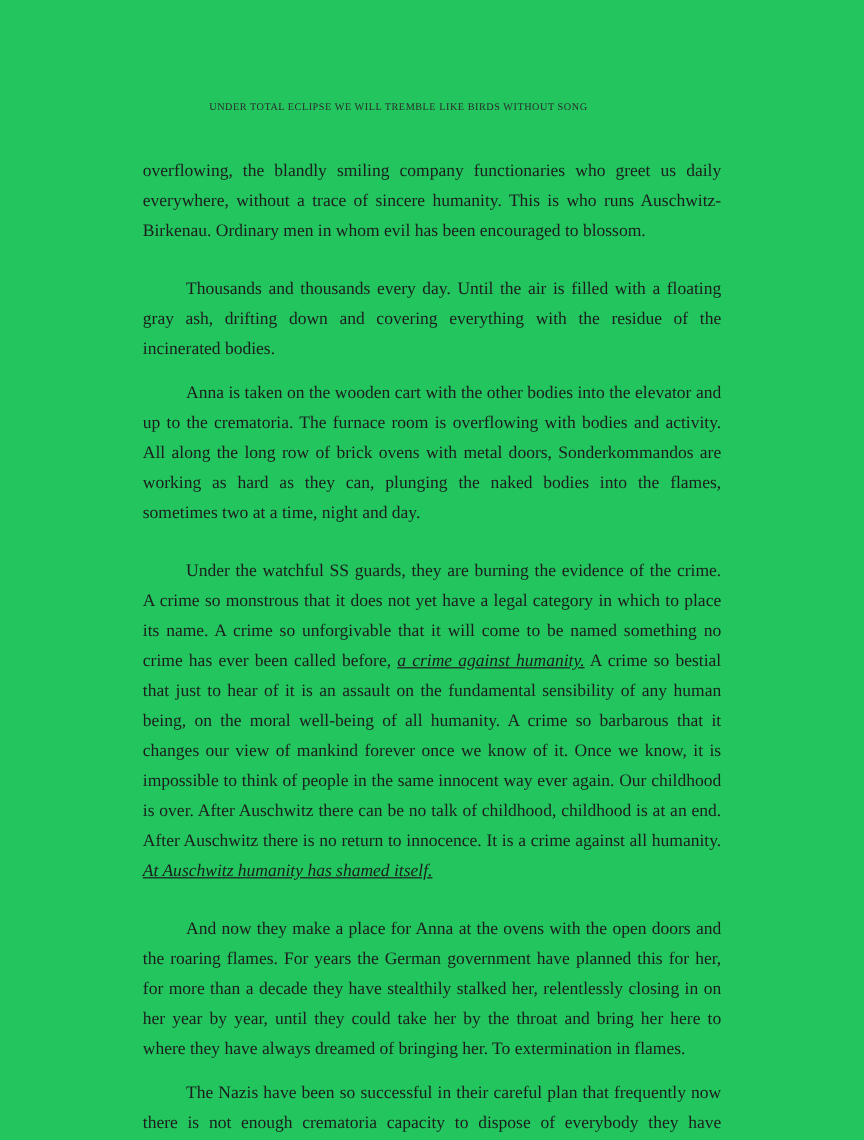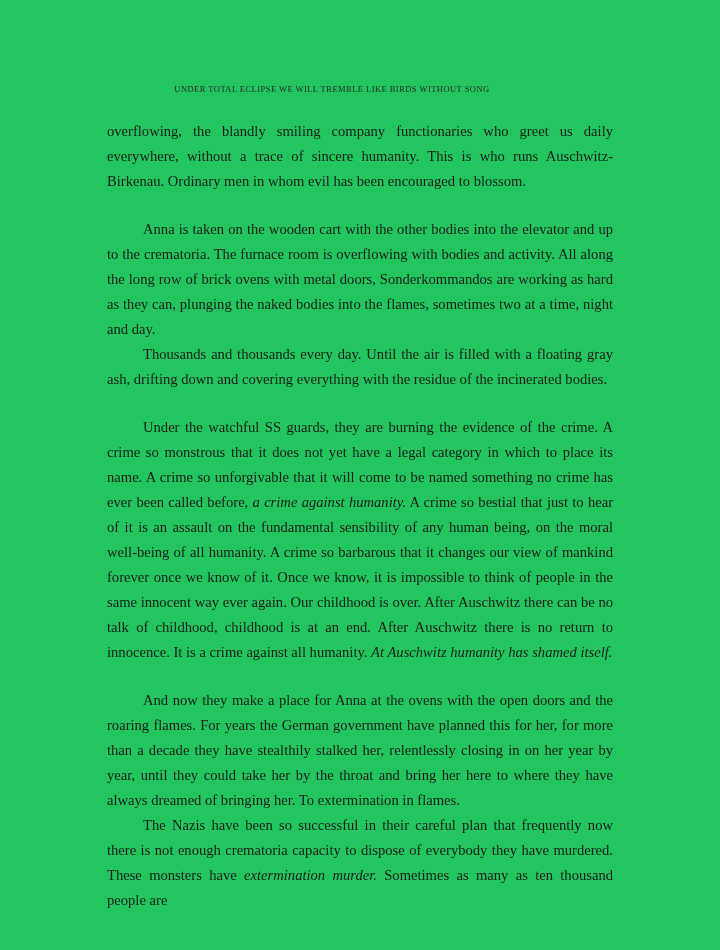--- a/index.html
+++ b/index.html
@@ -39,44 +39,45 @@
     line-height: 25px;
     text-align: justify;
     color: #1d1d1d;
     -webkit-hyphens: none;
     hyphens: none;
   }
   .text-section + .text-section {
     margin-top: 23px;
   }
   .para {
-    margin: 0;
+    margin: 12px;
     text-indent: 0;
   }
   .para.indent {
     text-indent: 36px;
   }
   .para em {
     font-style: italic;
+    text-decoration: underline;
   }
 </style>
 </head>
 <body>
 
 <div class="page">
   <header class="running-header">
     <span>UNDER TOTAL ECLIPSE WE WILL TREMBLE LIKE BIRDS WITHOUT SONG</span>
   </header>
   <main class="body-text" id="body-root" style="color: rgb(29, 29, 29);">
       <section class="text-section">
         <p class="para"><span>overflowing, the blandly smiling company functionaries who greet us daily everywhere, without a trace of sincere humanity. This is who runs Auschwitz-Birkenau. Ordinary men in whom evil has been encouraged to blossom.</span></p>
       </section>
       <section class="text-section">
+        <p class="para indent"><span>Thousands and thousands every day. Until the air is filled with a floating gray ash, drifting down and covering everything with the residue of the incinerated bodies.</span></p>
         <p class="para indent"><span>Anna is taken on the wooden cart with the other bodies into the elevator and up to the crematoria. The furnace room is overflowing with bodies and activity. All along the long row of brick ovens with metal doors, Sonderkommandos are working as hard as they can, plunging the naked bodies into the flames, sometimes two at a time, night and day.</span></p>
-        <p class="para indent"><span>Thousands and thousands every day. Until the air is filled with a floating gray ash, drifting down and covering everything with the residue of the incinerated bodies.</span></p>
       </section>
       <section class="text-section">
         <p class="para indent"><span>Under the watchful SS guards, they are burning the evidence of the crime. A crime so monstrous that it does not yet have a legal category in which to place its name. A crime so unforgivable that it will come to be named something no crime has ever been called before, </span><em>a crime against humanity.</em><span> A crime so bestial that just to hear of it is an assault on the fundamental sensibility of any human being, on the moral well-being of all humanity. A crime so barbarous that it changes our view of mankind forever once we know of it. Once we know, it is impossible to think of people in the same innocent way ever again. Our childhood is over. After Auschwitz there can be no talk of childhood, childhood is at an end. After Auschwitz there is no return to innocence. It is a crime against all humanity. </span><em>At Auschwitz humanity has shamed itself.</em></p>
       </section>
       <section class="text-section">
         <p class="para indent"><span>And now they make a place for Anna at the ovens with the open doors and the roaring flames. For years the German government have planned this for her, for more than a decade they have stealthily stalked her, relentlessly closing in on her year by year, until they could take her by the throat and bring her here to where they have always dreamed of bringing her. To extermination in flames.</span></p>
         <p class="para indent"><span>The Nazis have been so successful in their careful plan that frequently now there is not enough crematoria capacity to dispose of everybody they have murdered. These monsters have </span><em>extermination murder.</em><span> Sometimes as many as ten thousand people are</span></p>
       </section>
     </main>
 </div>

